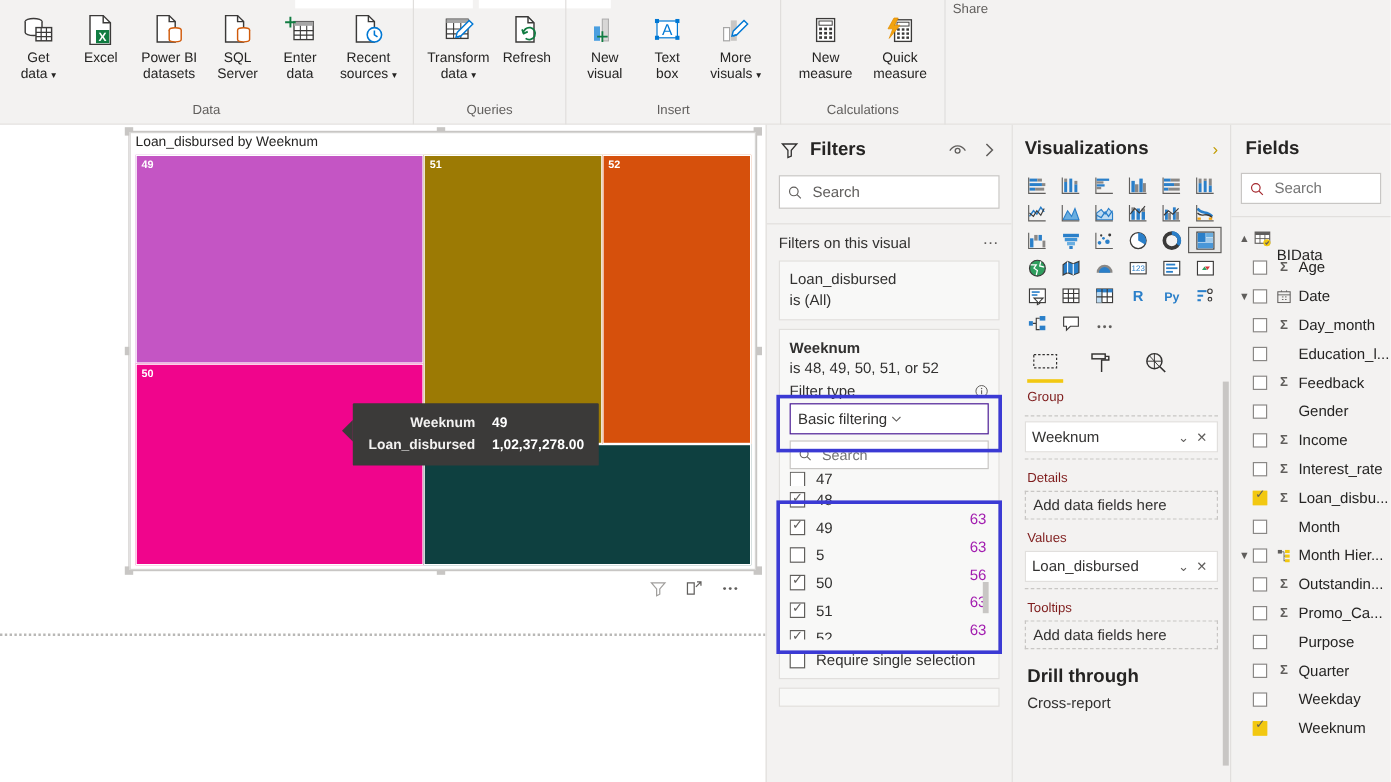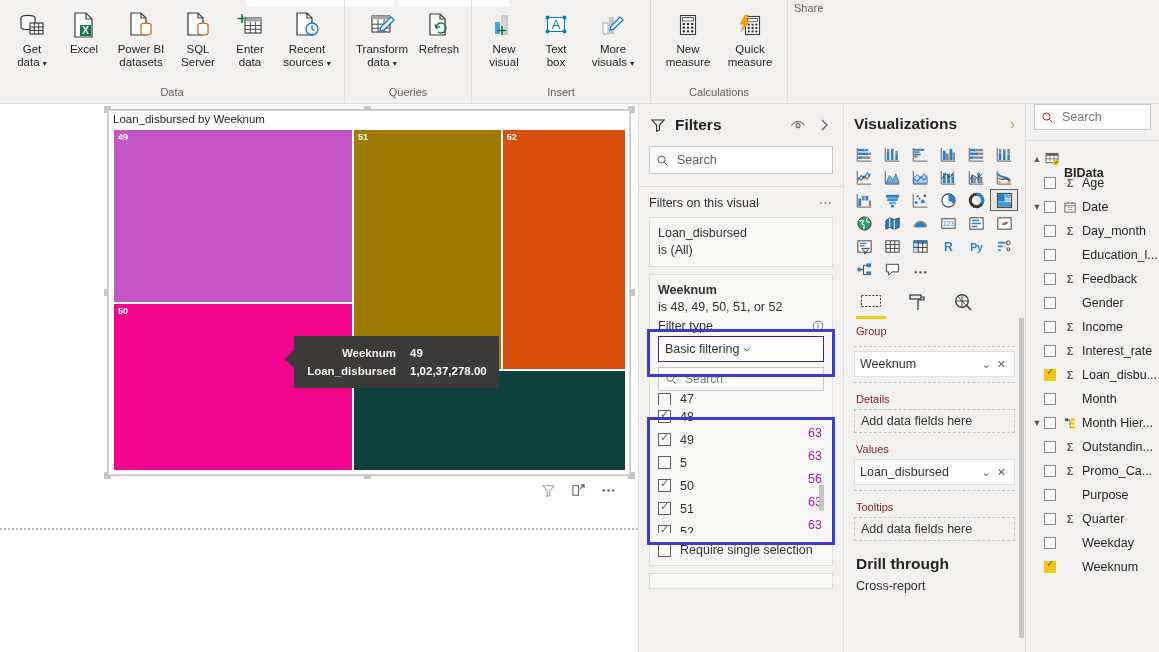--- a/index.html
+++ b/index.html
@@ -902,20 +902,23 @@
       <span>Add data fields here</span>
     </div>
 
     <div class="drill">Drill through</div>
     <div class="crossrep">Cross-report</div>
 
     <div class="vscrollbar"></div>
   </div>
 
   <div class="fields">
+    <div class="fd-head">
+      <span class="fd-title">Fields</span>
+    </div>
     <div class="fd-search">
       <span>
         <svg width="13" height="13" viewBox="0 0 16 16">
             <circle cx="6.8" cy="6.8" r="4.4" fill="none" stroke="#a4262c" stroke-width="1.2"></circle>
             <path d="M10.1 10.1L14 14" stroke="#a4262c" stroke-width="1.2"></path>
           </svg>
       </span>
       <input value="" placeholder="Search" style="">
     </div>
 
@@ -924,21 +927,21 @@
         <span class="fd-chev">▲</span>
         <span class="fd-ico">
           <svg width="15" height="14" viewBox="0 0 16 15">
             <rect x="1" y="1.5" width="13" height="10" fill="#fff" stroke="#605e5c"></rect>
             <rect x="1" y="1.5" width="13" height="2.6" fill="#605e5c"></rect>
             <path d="M1 7.3h13M5.3 4.1v7.4M9.7 4.1v7.4" stroke="#605e5c" stroke-width=".8"></path>
             <circle cx="11.5" cy="11" r="3.2" fill="#f2c811"></circle>
             <path d="M10.2 11l1 1.1 2-2.3" fill="none" stroke="#605e5c" stroke-width="1.1"></path>
           </svg>
         </span>
-        <span class="fd-nm" style="font-weight:bold;margin-top:28px;">BIData</span>
+        <span class="fd-nm" style="font-weight:normal;margin-top:28px;">BIData</span>
       </div>
 
       <div class="fd-row indent1">
         <span class="fd-cb"></span>
         <span class="fd-ico sig">Σ</span>
         <span class="fd-nm">Age</span>
       </div>
       <div class="fd-row">
         <span class="fd-chev">▼</span>
         <span class="fd-cb"></span>

